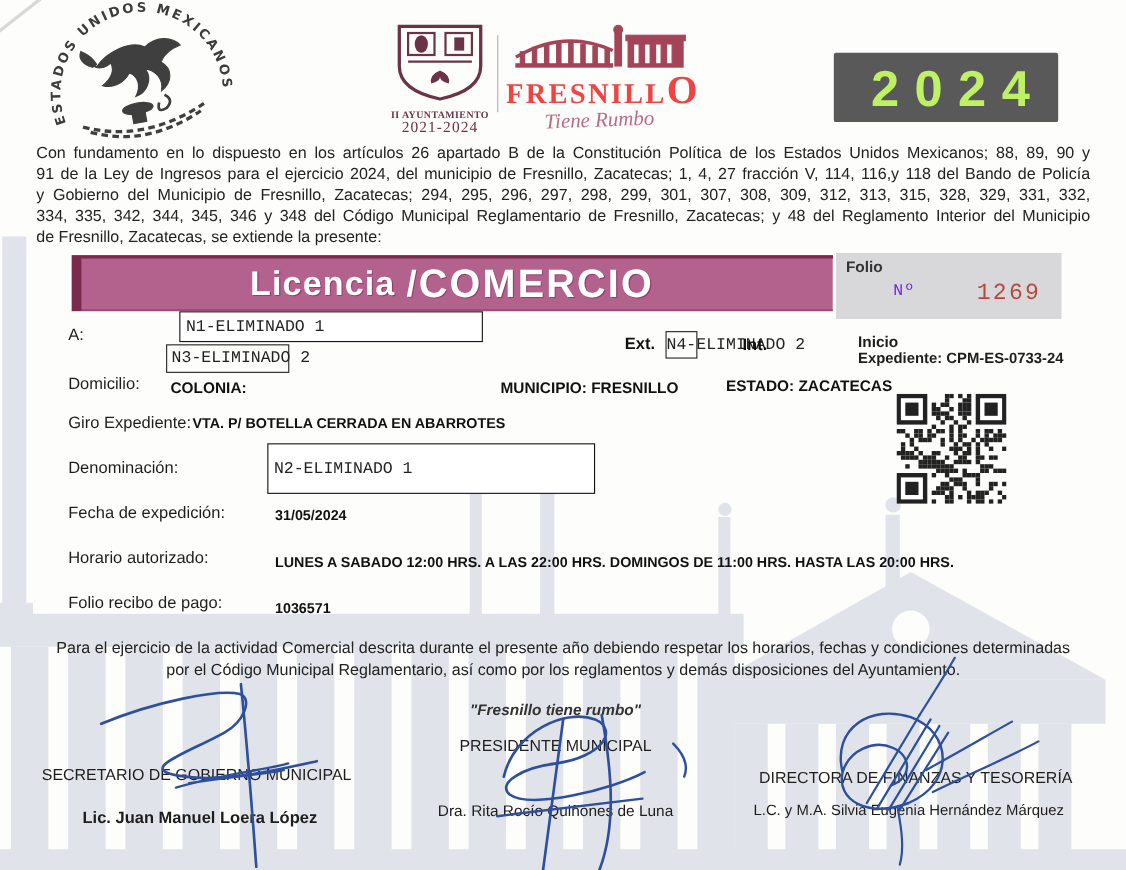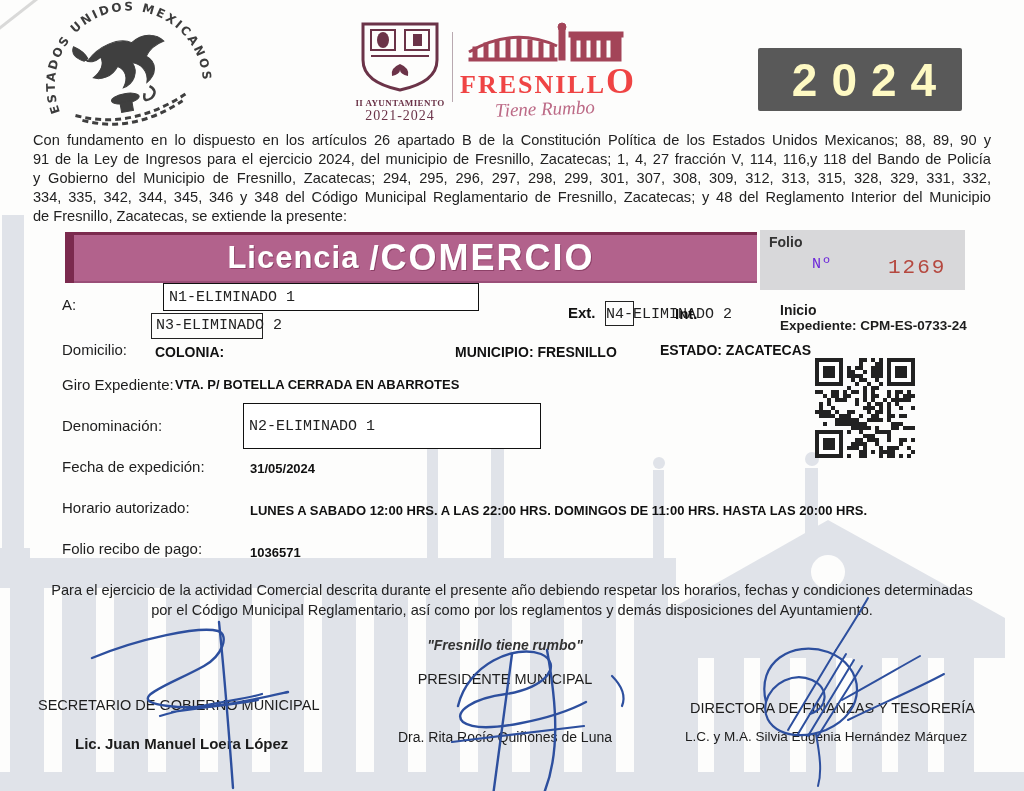--- a/index.html
+++ b/index.html
@@ -17,21 +17,21 @@
   .crest{left:350px;top:20px;width:100px;text-align:center;color:#6b3348;}
   .crest-caption1{font-family:"Liberation Serif",serif;font-size:9px;font-weight:bold;letter-spacing:.4px;margin-top:2px;}
   .crest-caption2{font-family:"Liberation Serif",serif;font-size:14px;letter-spacing:1px;}
   .logo-divider{left:452px;top:32px;width:1px;height:70px;background:#b9a9b0;}
   .fres-logo{left:460px;top:20px;width:170px;text-align:center;}
   .fres-name{font-family:"Liberation Serif",serif;font-weight:bold;color:#ef4444;font-size:26px;letter-spacing:2px;line-height:30px;}
   .fres-name .bigO{font-size:36px;}
   .fres-slogan{font-family:"Liberation Serif",serif;font-style:italic;color:#bc6a86;font-size:19px;transform:rotate(-2deg);margin-top:-2px;}
   .year-badge{left:758px;top:48px;width:204px;height:63px;background:#595959;border-radius:2px;
     display:flex;align-items:center;justify-content:center;
-    color:#fef9c3;font-size:46px;font-weight:800;letter-spacing:14px;padding-left:22px;box-sizing:border-box;}
+    color:#bef264;font-size:46px;font-weight:800;letter-spacing:14px;padding-left:22px;box-sizing:border-box;}
 
   
   .legal{left:33px;top:131px;width:958px;font-size:14.6px;line-height:19px;color:#222;}
   .legal .jline{text-align:justify;text-align-last:justify;white-space:normal;}
   .legal .lastline{text-align:left;}
 
   
   .banner{left:65px;top:232px;width:692px;height:51px;background:#b2628c;
     box-shadow:inset 9px 3px 0 #7b2a4e, inset 0 -2px 0 #9a4f78;
     display:flex;align-items:center;justify-content:center;color:#fff;}
@@ -192,21 +192,21 @@
 
     <div class="abs folio-box">
       <div class="folio-label">Folio</div>
       <div class="folio-no">Nº</div>
       <div class="folio-num">1269</div>
     </div>
     <div class="abs inicio" style="left:780px;top:302px;">Inicio</div>
     <div class="abs exped" style="left:780px;top:318px;">Expediente: CPM-ES-0733-24</div>
 
     <div class="abs lbl" style="left:62px;top:296px;">A:</div>
-    <div class="abs fieldbox mono" style="left:163px;top:283px;width:316px;height:28px;">N1-ELIMINADO 1</div>
+    <div class="abs fieldbox mono" style="left:163px;top:283px;width:276px;height:28px;">N1-ELIMINADO 1</div>
 
     <div class="abs mono" style="left:156px;top:317px;">N3-ELIMINADO 2</div>
     <div class="abs overlay-box" style="left:151px;top:313px;width:110px;height:24px;"></div>
 
     <div class="abs" style="left:568px;top:304px;">
       <span class="blbl" style="font-size:15px;">Ext.</span>
       <span class="mono" style="margin-left:6px;">N4-ELIMINADO 2</span>
       <span class="abs overlay-box" style="left:37px;top:-3px;width:27px;height:23px;"></span>
       <span class="abs blbl" style="left:107px;top:1px;font-size:15px;">Int.</span>
     </div>

